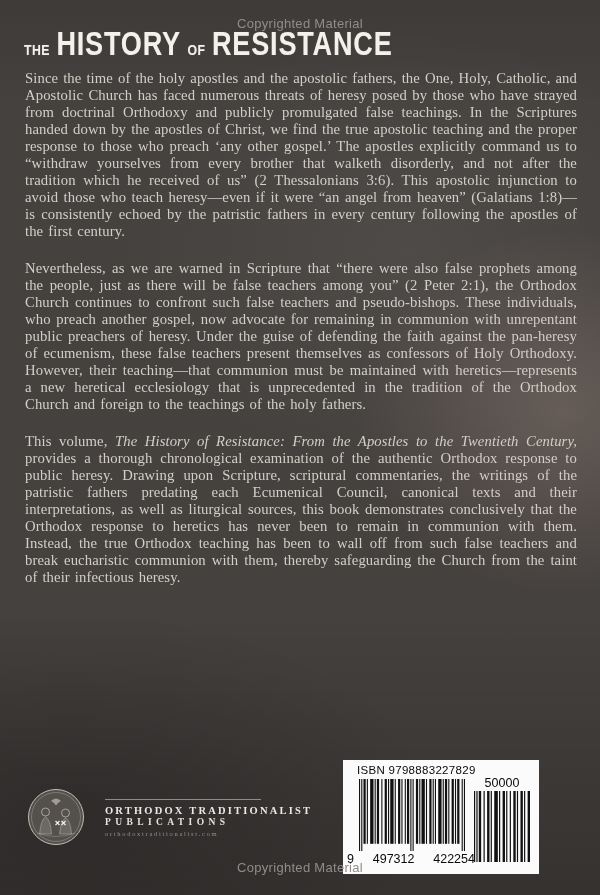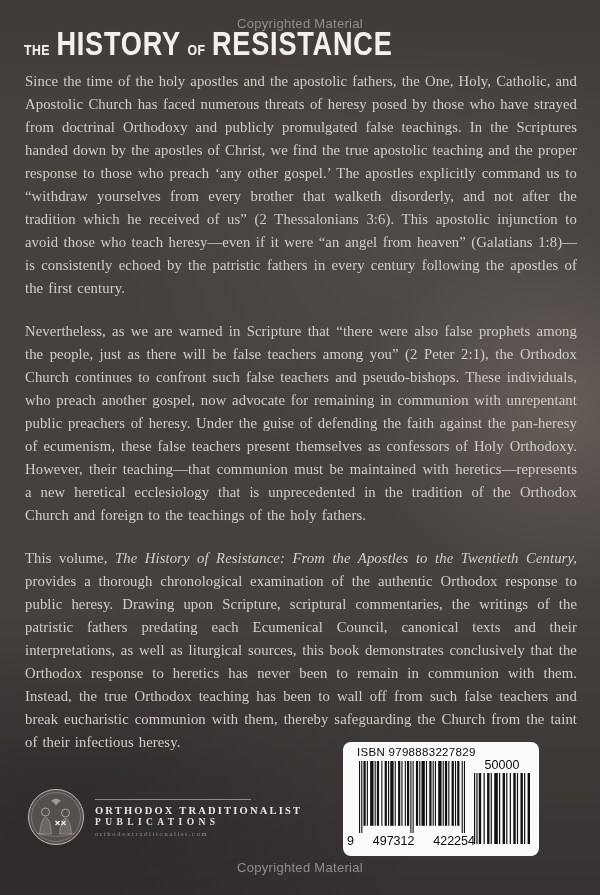--- a/index.html
+++ b/index.html
@@ -24,34 +24,34 @@
     position:absolute;left:24px;top:27px;margin:0;
     display:flex;align-items:baseline;gap:8px;white-space:nowrap;
     color:#f3f1ec;font-family:"Liberation Sans", sans-serif;font-weight:bold;
     transform:scaleX(0.82);transform-origin:left center;line-height:1;
     text-shadow:0 0 1px rgba(255,255,255,0.25);
   }
   .t-big{font-size:33px;letter-spacing:1px;}
   .t-small{font-size:15px;letter-spacing:0.5px;}
   .synopsis{position:absolute;left:25px;top:70px;width:552px;}
   .synopsis p{
-    margin:0 0 20px 0;font-size:14.7px;line-height:23px;
+    margin:0 0 20px 0;font-size:14.7px;line-height:17px;
     color:#d3cfc8;text-align:justify;word-spacing:1.2px;letter-spacing:0.1px;
   }
   .synopsis em{}
-  .barcode-panel{position:absolute;left:343px;top:742px;width:196px;height:114px;background:#fbfbfb;border-radius:8px;}
+  .barcode-panel{position:absolute;left:343px;top:760px;width:196px;height:114px;background:#fbfbfb;}
   .isbn-label{position:absolute;left:14px;top:4px;font-family:"Liberation Sans", sans-serif;font-size:11.5px;color:#0a0a0a;letter-spacing:0.3px;}
   .bars-main{position:absolute;left:16px;top:19px;width:106px;height:72px;}
   .digits{
     position:absolute;left:4px;top:92px;width:128px;display:flex;justify-content:space-between;
     font-family:"Liberation Sans", sans-serif;font-size:12.5px;color:#0a0a0a;
   }
   .sup-label{position:absolute;left:130px;top:16px;width:58px;text-align:center;font-family:"Liberation Sans", sans-serif;font-size:12.5px;color:#0a0a0a;}
   .bars-sup{position:absolute;left:131px;top:31px;width:56px;height:71px;}
-  .publisher{position:absolute;left:27px;top:788px;display:flex;align-items:center;gap:10px;justify-content:flex-end;}
+  .publisher{position:absolute;left:27px;top:788px;display:flex;align-items:center;gap:20px;justify-content:flex-end;}
   .emblem{width:58px;height:58px;flex:0 0 auto;}
   .pub-text{padding-top:2px;}
   .rule{width:156px;height:1px;background:#a8a39d;opacity:0.8;margin-bottom:5px;}
   .pub-name{font-family:"Liberation Serif", serif;font-weight:bold;font-size:10.5px;letter-spacing:2.2px;color:#ece9e4;white-space:nowrap;}
   .pub-sub{font-family:"Liberation Serif", serif;font-weight:bold;font-size:9.5px;letter-spacing:4.4px;color:#e6e3de;margin-top:1px;white-space:nowrap;}
   .pub-site{font-family:"Liberation Serif", serif;font-size:6.5px;letter-spacing:1.7px;color:#96918c;margin-top:3px;white-space:nowrap;}
 </style>
 </head>
 <body>
 

